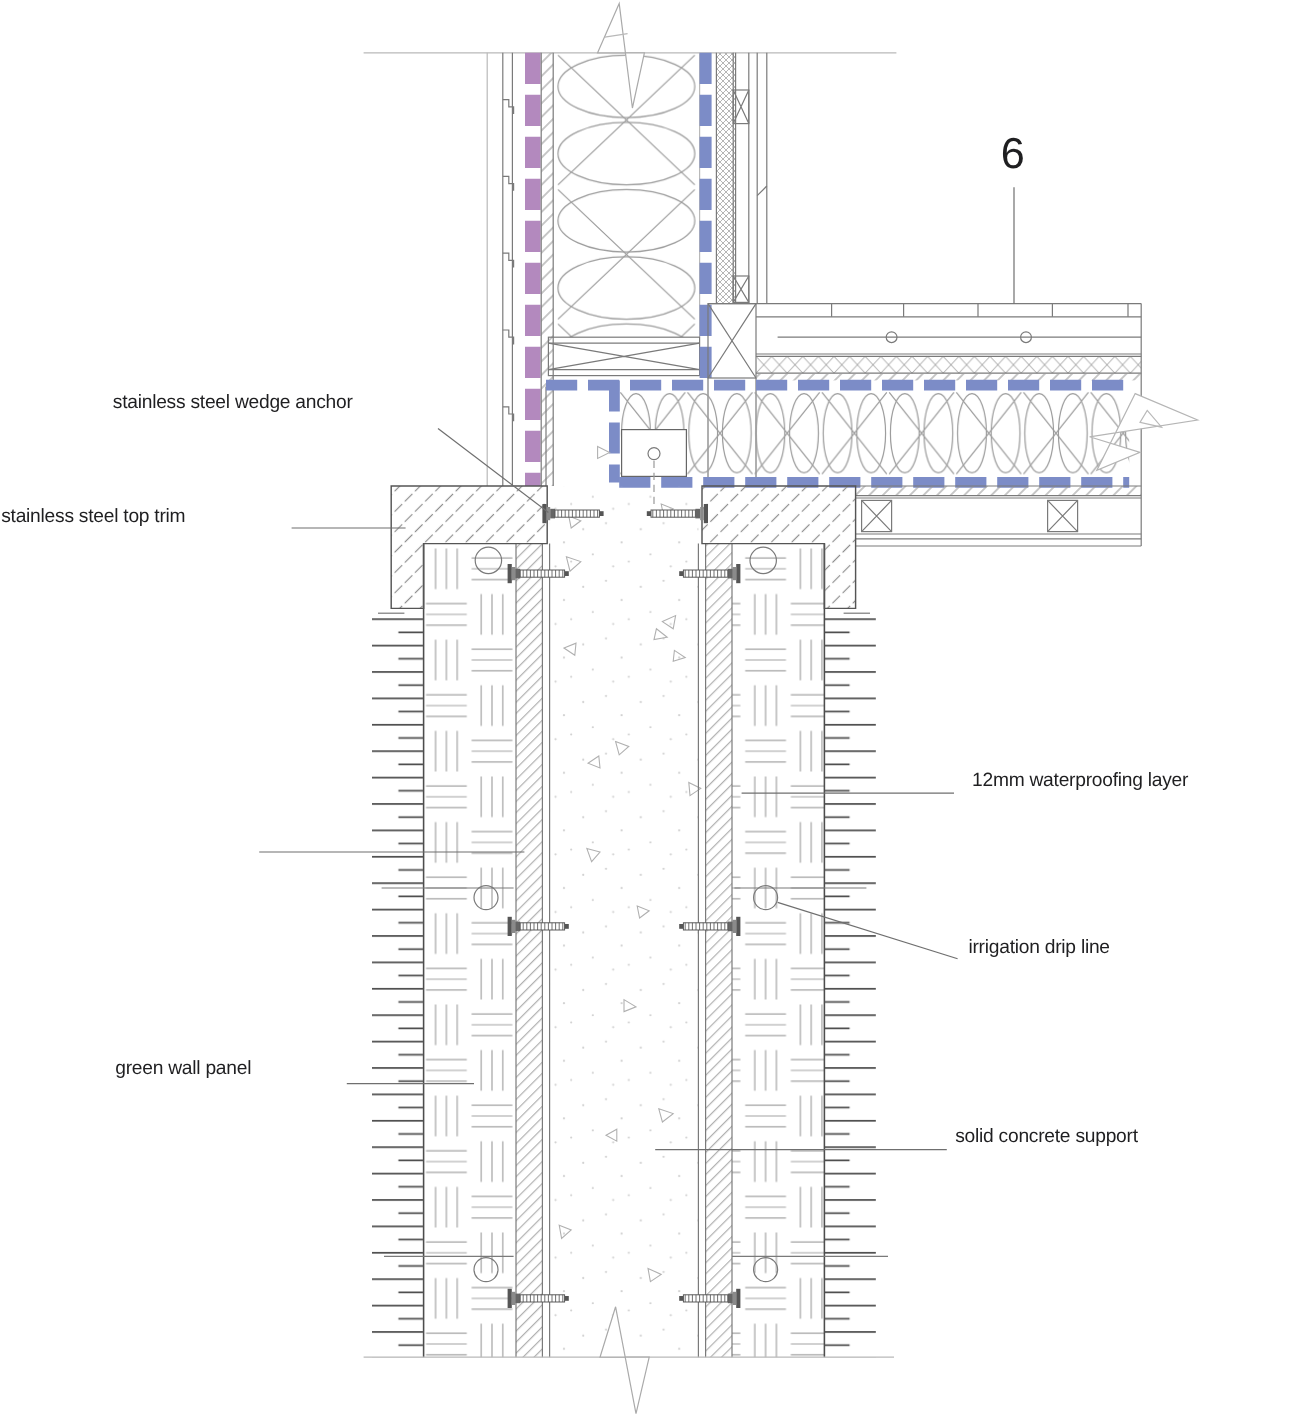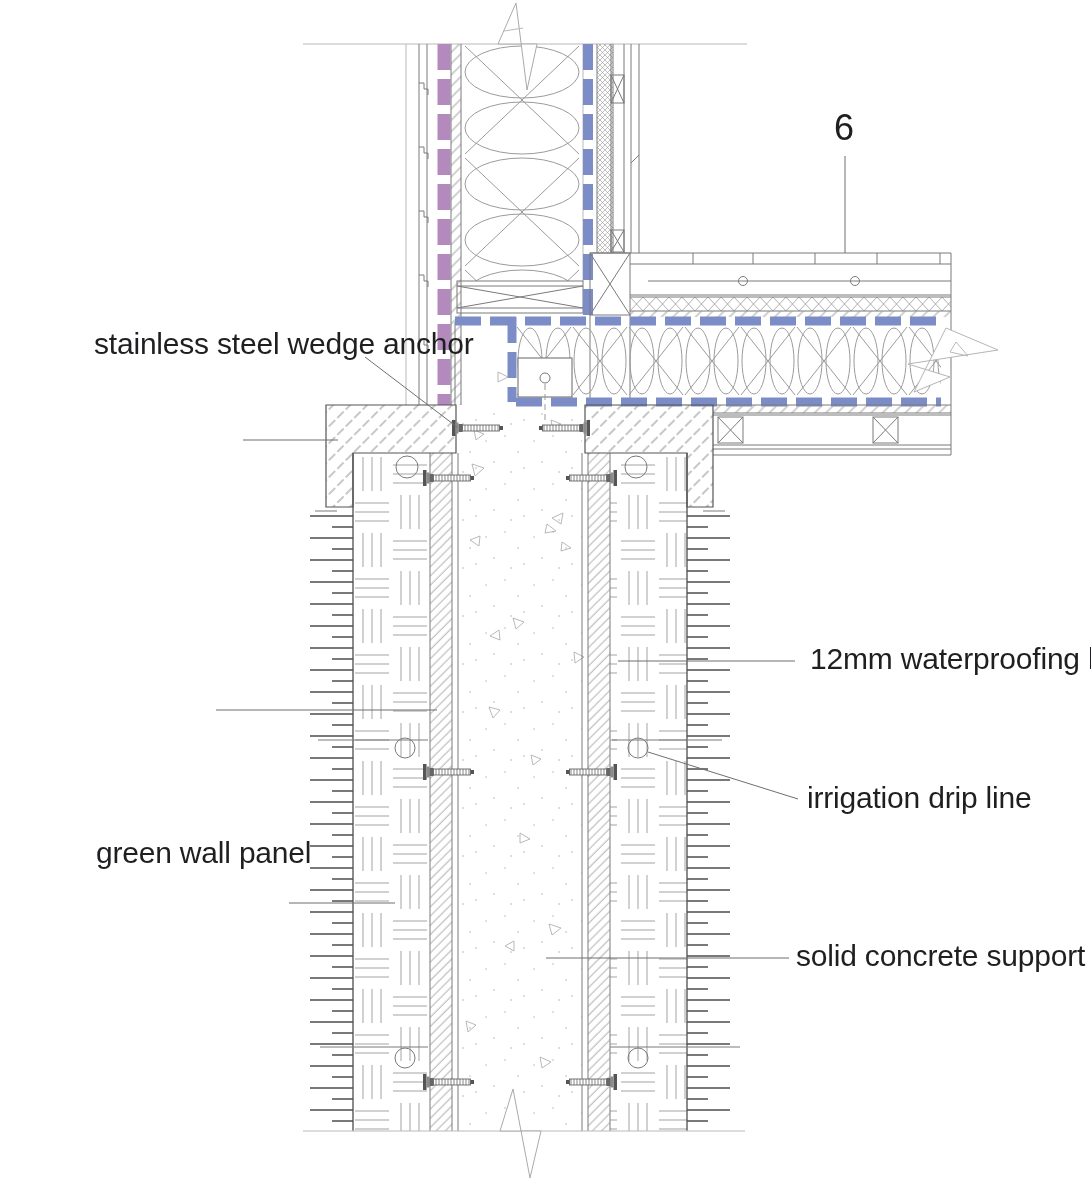--- a/index.html
+++ b/index.html
@@ -1,19 +1,19 @@
 <!DOCTYPE html>
 <html style="--c-membrane_blue: #7c8cc7; --c-membrane_purple: #b389be; --c-text: #1f1f21; --c-line: #777777;"><head>
 <meta charset="utf-8">
 <style>
   html,body{margin:0;padding:0;background:#ffffff;}
   body{font-family:"Liberation Sans","DejaVu Sans",sans-serif;color:var(--c-text,#1f1f21);}
   .canvas{position:relative;width:1091px;height:1179px;background:#fff;overflow:hidden;}
   .canvas svg{position:absolute;left:0;top:0;}
-  .lbl{position:absolute;font-size:30px;line-height:1.05;white-space:nowrap;letter-spacing:-0.2px;color:var(--c-text,#1f1f21);}
+  .lbl{position:absolute;font-size:16px;line-height:1.05;white-space:nowrap;letter-spacing:-0.2px;color:var(--c-text,#1f1f21);}
   .lbl-num{font-size:36px;}
   .ln{stroke:#7a7a7a;fill:none;stroke-width:1;}
   .lnd{stroke:#4d4d4d;fill:none;stroke-width:1.3;}
   .lnl{stroke:#b9b9b9;fill:none;stroke-width:1;}
   .mem-blue{stroke:var(--c-membrane_blue,#7c8cc7);fill:none;}
   .mem-purple{stroke:var(--c-membrane_purple,#b389be);fill:none;}
   .tri{stroke:#b0b0b0;fill:none;stroke-width:0.9;}
   .leader{stroke:#6f6f6f;fill:none;stroke-width:1;}
 </style>
 </head>
@@ -278,18 +278,19 @@
     <line class="leader" x1="289" y1="903" x2="395" y2="903"></line>
     <line class="leader" x1="618" y1="661" x2="795" y2="661"></line>
     <line class="leader" x1="648" y1="752" x2="798" y2="799"></line>
     <line class="leader" x1="546" y1="958" x2="789" y2="958"></line>
     <line class="leader" x1="845" y1="156" x2="845" y2="253"></line>
   </g>
 </svg>
 
 <div class="lbl lbl-num" style="left:834px;top:109px;">6</div>
 <div class="lbl" style="left:94px;top:328px;">stainless steel wedge anchor</div>
-<div class="lbl" style="left:96px;top:837px;">green wall panel</div>
+<div class="lbl" style="left:1px;top:423px;">stainless steel top trim</div>
+<div class="lbl" style="left:96px;top:883px;">green wall panel</div>
 <div class="lbl" style="left:810px;top:643px;">12mm waterproofing layer</div>
 <div class="lbl" style="left:796px;top:940px;">solid concrete support</div>
 <div class="lbl" style="left:807px;top:782px;">irrigation drip line</div>
 
 </div>
 
 </body></html>

